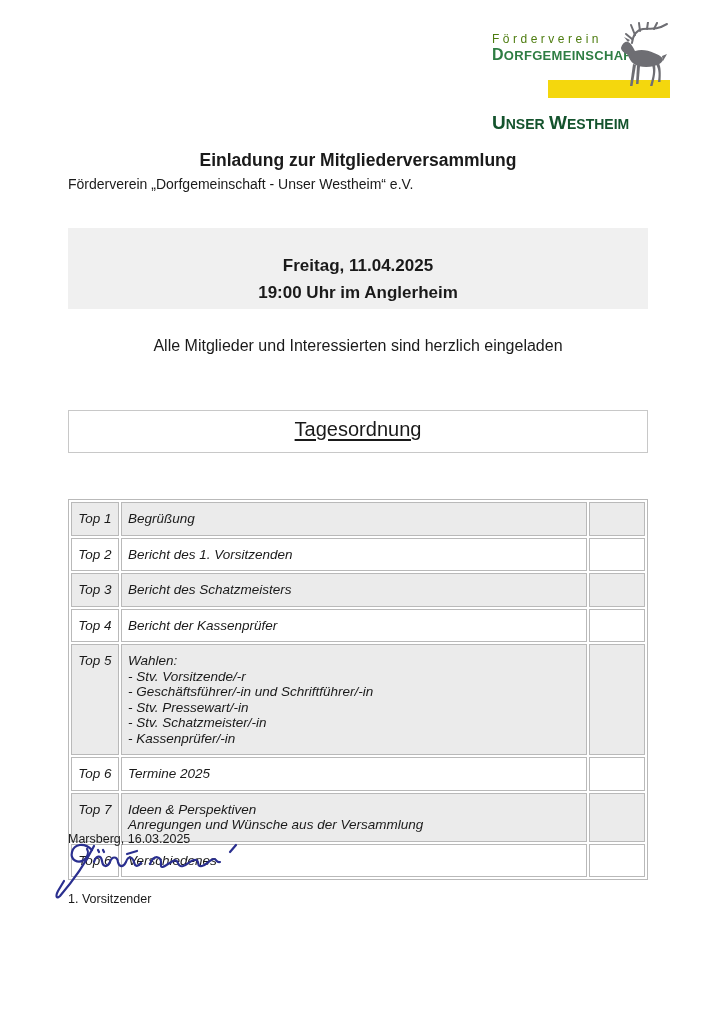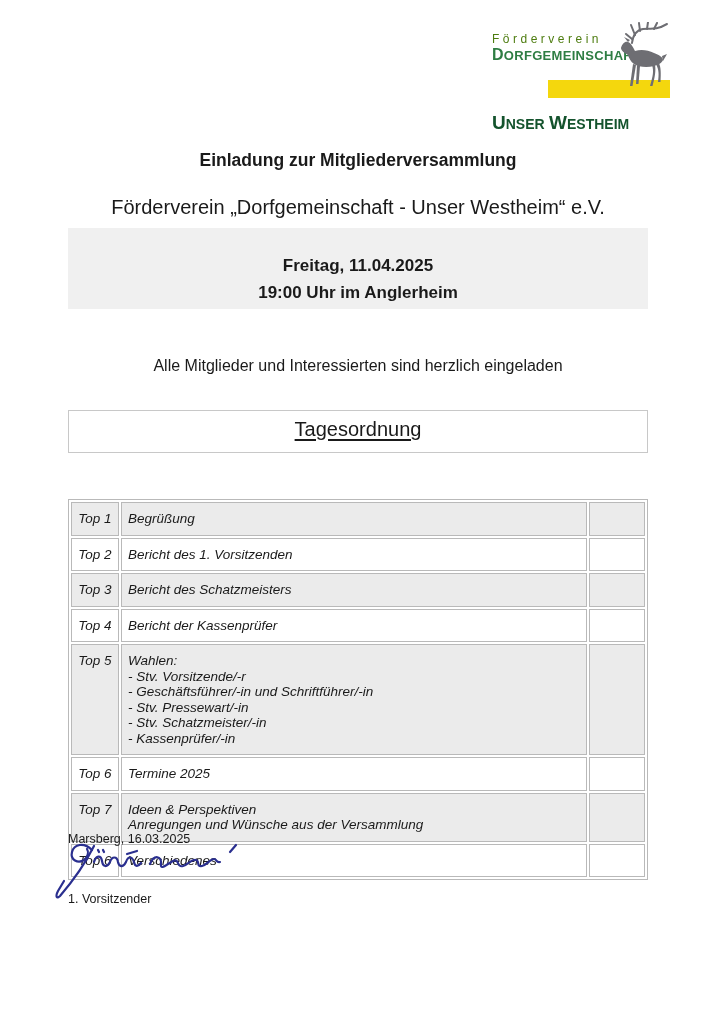--- a/index.html
+++ b/index.html
@@ -40,34 +40,34 @@
     background: #f4d70d; z-index: 1;
   }
   .deer { position: absolute; left: 120px; top: -2px; width: 64px; height: 68px; z-index: 3; }
 
   
   .doc-title {
     position: absolute; left: 68px; top: 150px; width: 580px;
     text-align: center; font-size: 17.5px; font-weight: bold;
   }
   .doc-subtitle {
-    position: absolute; left: 68px; top: 196px; width: 580px;
-    text-align: center; font-size: 20px;
+    position: absolute; left: 68px; top: 176px; width: 580px;
+    text-align: left; font-size: 14px;
   }
 
   
   .event-box {
     position: absolute; left: 68px; top: 228px; width: 580px; height: 81px;
     background: #f0f0f0; text-align: center; padding-top: 24px;
     font-size: 17px; font-weight: bold; line-height: 27px;
   }
 
   .invitation-line {
     position: absolute; left: 48px; top: 337px; width: 620px;
-    text-align: center; font-size: 16px; margin-top: 20px;
+    text-align: center; font-size: 16px;
   }
 
   
   .agenda-heading-box {
     position: absolute; left: 68px; top: 410px; width: 580px; height: 43px;
     border: 1px solid #c8c8c8; text-align: center; padding-top: 7px;
   }
   .agenda-heading-box span {
     font-size: 20px; text-decoration: underline; text-underline-offset: 3px;
   }

